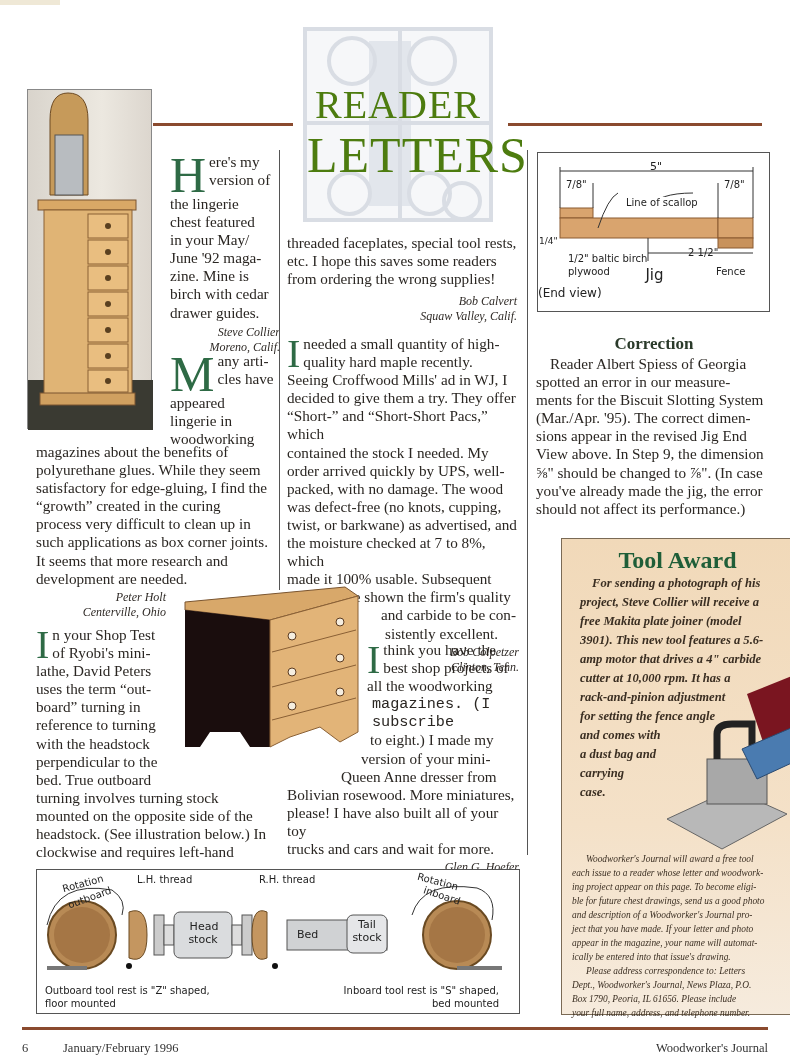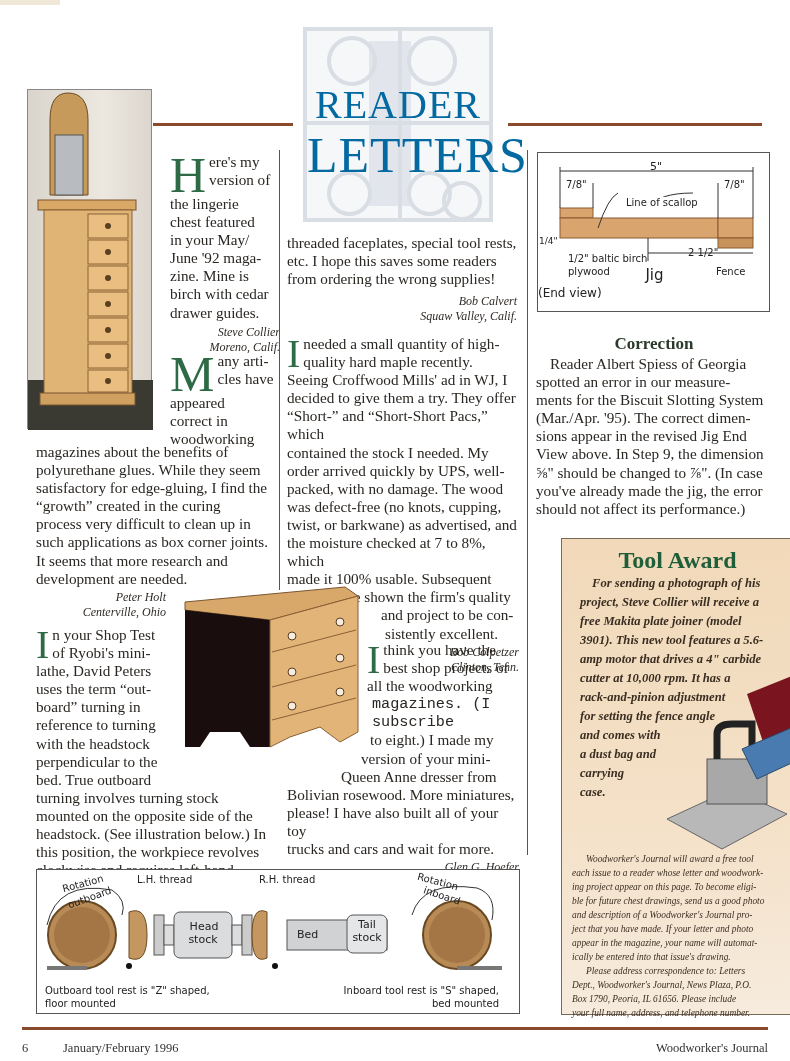--- a/index.html
+++ b/index.html
@@ -11,21 +11,21 @@
   .dropcap { float: left; font-size: 50px; line-height: 40px; color: #2e6a45; margin: 2px 3px 0 0; font-family: "Liberation Serif", serif; }
   .dropcap.small { font-size: 40px; line-height: 34px; }
   .rule-brown { position: absolute; height: 3px; background: #8a4a2e; }
   .vrule { position: absolute; width: 1px; background: #333; }
   
   .emblem { left: 303px; top: 27px; width: 190px; height: 195px; border: 4px solid #d9dde4; background: #f6f7f9; }
   .emblem .vline { position:absolute; left: 91px; top:0; width: 4px; height:100%; background:#d9dde4; }
   .emblem .hline { position:absolute; top: 90px; left:0; width:100%; height:4px; background:#d9dde4; }
   .emblem .ring { position:absolute; border:4px solid #d9dde4; border-radius:50%; }
   .emblem .bigL { position:absolute; left:62px; top:10px; width:42px; height:165px; background:#e2e6ec; }
-  .title { position:absolute; left:0; width:100%; text-align:center; color:#0369a1; font-family:"Liberation Serif", serif; }
+  .title { position:absolute; left:0; width:100%; text-align:center; color:#4d7c0f; font-family:"Liberation Serif", serif; }
   
   .photo { position:absolute; }
   
   .diagram-box { border:1px solid #555; background:#fff; }
   .hand { font-family: "DejaVu Sans", sans-serif; color:#222; }
   .award { left: 537px; top: 538px; width: 233px; height: 477px; border:1.5px solid #7a6a55; background: linear-gradient(180deg, #f1d9b9 0%, #f4e1c8 60%, #f6ebdd 100%); margin-left: 24px; }
   .award-title { font-size: 24px; color: #1f5e38; text-align: center; font-weight: bold; margin-top: 8px; }
   .award-body { font-style: italic; font-weight: bold; font-size: 12.6px; line-height: 19px; color: #3a2e22; padding: 0 10px 0 18px; }
   .award-fine { font-style: italic; font-size: 9.4px; line-height: 14px; color: #3a2e22; padding: 0 10px 0 10px; }
   .footer-text { font-size: 12.5px; color: #333; }
@@ -95,21 +95,21 @@
   <div class="sig">Moreno, Calif.</div>
 </div>
 
 <div class="vrule" style="left:279px;top:150px;height:440px;background:#555;"></div>
 
 <div class="abs body-text" style="left:170px;top:352px;width:110px;">
   <span class="dropcap">M</span>
   <div>any arti-</div>
   <div>cles have</div>
   <div style="clear:both;">appeared</div>
-  <div>correct in</div>
+  <div>lingerie in</div>
   <div>woodworking</div>
 </div>
 <div class="abs body-text" style="left:36px;top:443px;width:244px;">
   <div>magazines about the benefits of</div>
   <div>polyurethane glues. While they seem</div>
   <div>satisfactory for edge-gluing, I find the</div>
   <div>“growth” created in the curing</div>
   <div>process very difficult to clean up in</div>
   <div>such applications as box corner joints.</div>
   <div>It seems that more research and</div>
@@ -127,21 +127,20 @@
   <div>board” turning in</div>
   <div>reference to turning</div>
   <div>with the headstock</div>
   <div>perpendicular to the</div>
   <div>bed. True outboard</div>
 </div>
 <div class="abs body-text" style="left:36px;top:789px;width:244px;">
   <div>turning involves turning stock</div>
   <div>mounted on the opposite side of the</div>
   <div>headstock. (See illustration below.) In</div>
-  <div>this position, the workpiece revolves</div>
   <div>clockwise and requires left-hand</div>
 </div>
 <div class="abs body-text" style="left:287px;top:234px;width:230px;">
   <div>threaded faceplates, special tool rests,</div>
   <div>etc. I hope this saves some readers</div>
   <div>from ordering the wrong supplies!</div>
   <div class="sig" style="margin-top:6px;">Bob Calvert</div>
   <div class="sig">Squaw Valley, Calif.</div>
 </div>
 
@@ -153,21 +152,21 @@
   <div>decided to give them a try. They offer</div>
   <div>“Short-” and “Short-Short Pacs,” which</div>
   <div>contained the stock I needed. My</div>
   <div>order arrived quickly by UPS, well-</div>
   <div>packed, with no damage. The wood</div>
   <div>was defect-free (no knots, cupping,</div>
   <div>twist, or barkwane) as advertised, and</div>
   <div>the moisture checked at 7 to 8%, which</div>
   <div>made it 100% usable. Subsequent</div>
   <div style="padding-left:3px;">orders have shown the firm's quality</div>
-  <div style="padding-left:94px;">and project to be con-</div>
+  <div style="padding-left:94px;">and carbide to be con-</div>
   <div style="padding-left:98px;">sistently excellent.</div>
   <div class="sig" style="margin-top:2px;">Bob Colpetzer</div>
   <div class="sig">Clinton, Tenn.</div>
 </div>
 
 <div class="photo" style="left:180px;top:582px;width:180px;height:175px;">
   <svg width="180" height="175" viewBox="0 0 180 175">
     <polygon points="5,20 165,5 178,14 90,38 5,28" fill="#d8a86a" stroke="#7a5530"></polygon>
     <polygon points="5,28 90,38 90,165 70,165 60,150 30,150 20,165 5,165" fill="#1a0d0d"></polygon>
     <polygon points="90,38 178,14 178,150 160,160 140,145 110,155 90,165" fill="#e2b478" stroke="#8a6035"></polygon>

